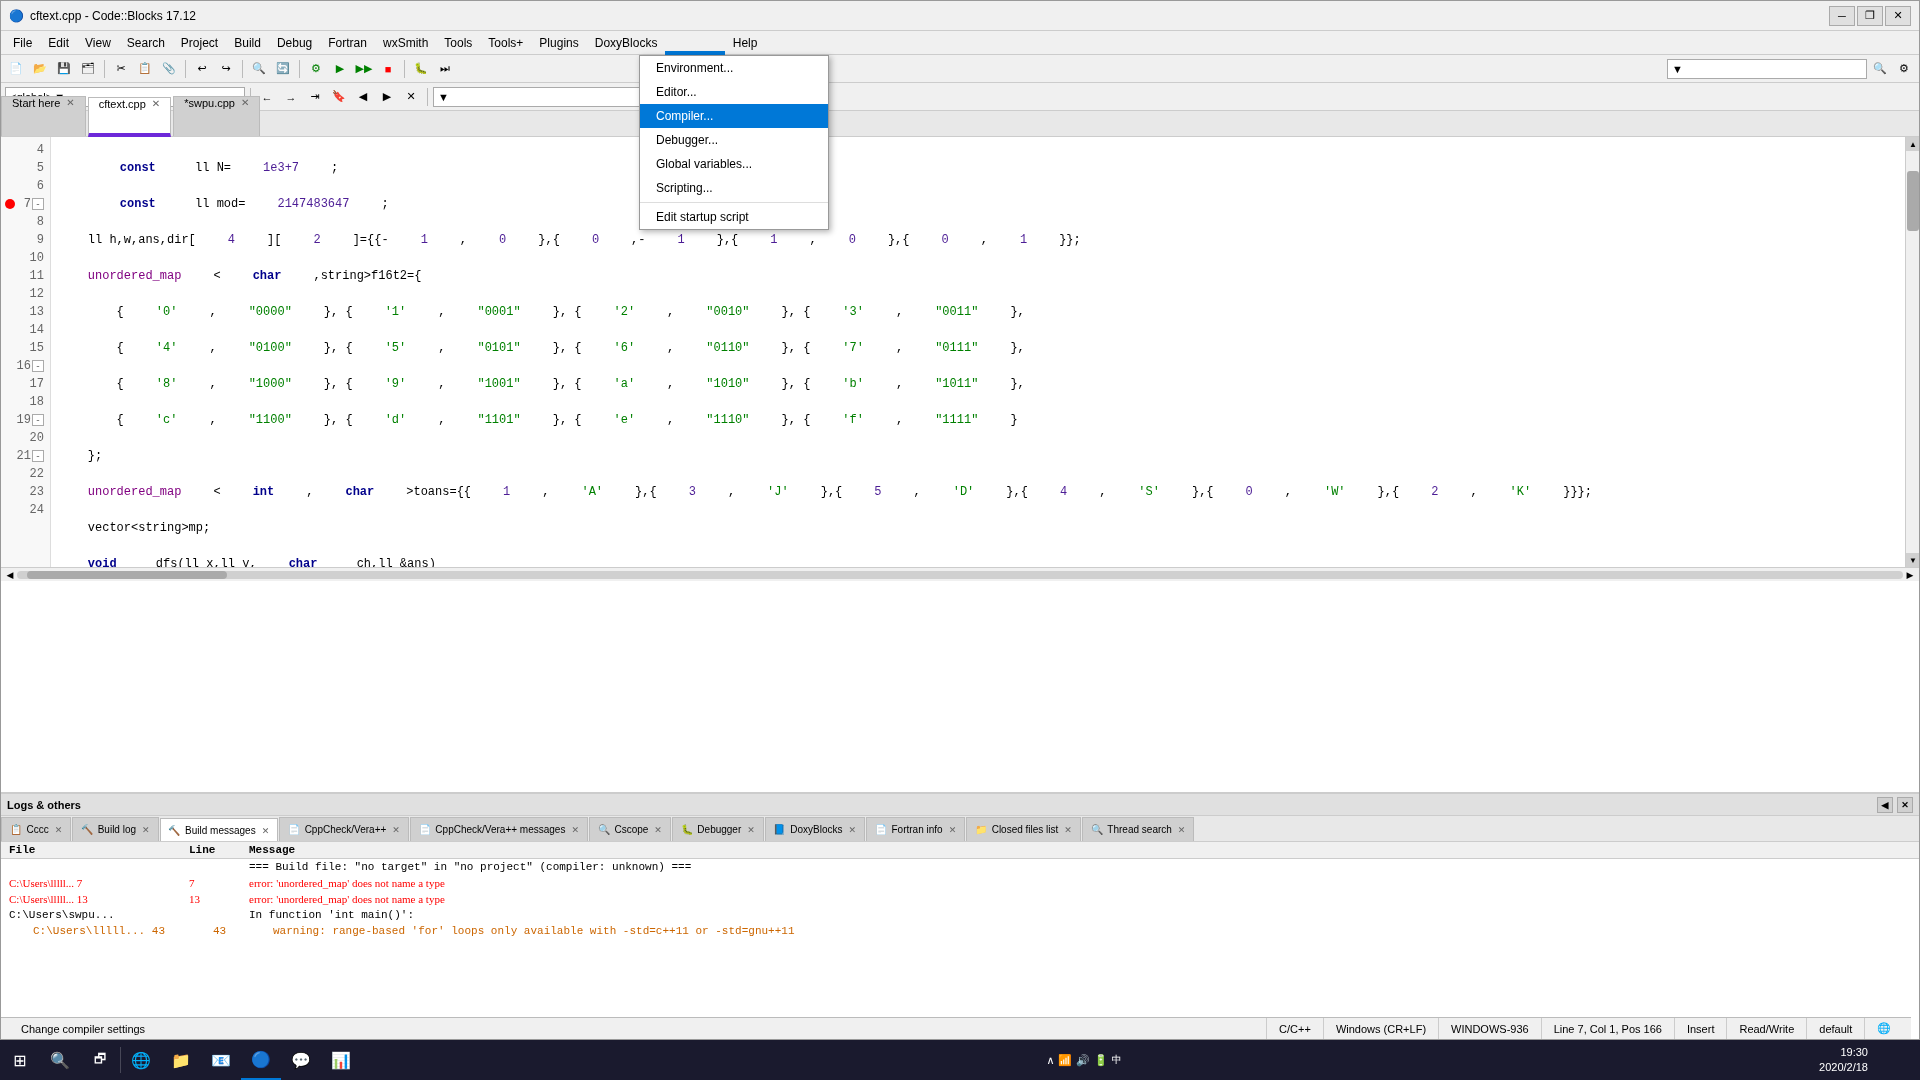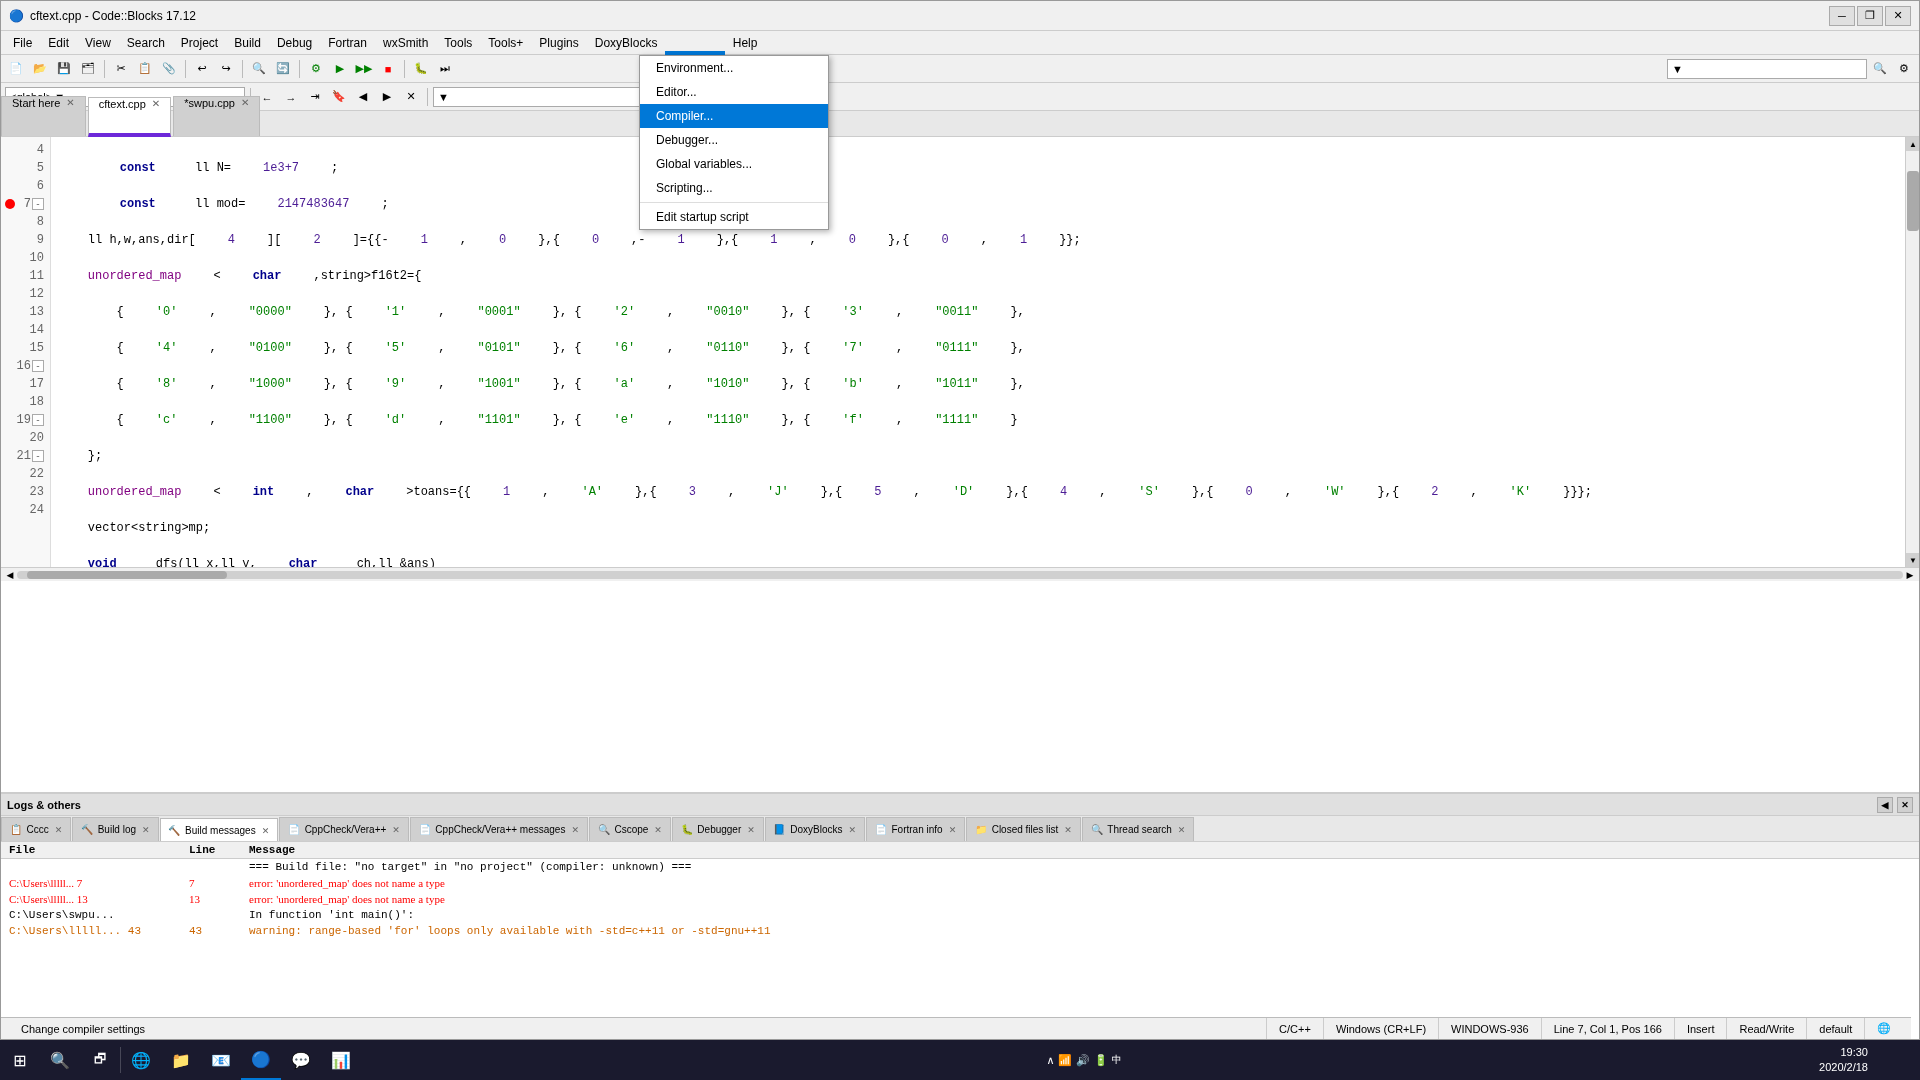--- a/index.html
+++ b/index.html
@@ -207,21 +207,21 @@
     .build-col-file { width: 180px; }
     .build-col-line { width: 60px; }
     .build-col-msg { flex: 1; }
     .build-row {
       display: flex;
       padding: 1px 8px;
       align-items: center;
       min-height: 16px;
     }
     .build-row.error { color: red; font-family: Liberation Serif, serif; }
-    .build-row.warning { color: #cc6600; }
+    .build-row.warning { color: #cc6600; margin-left: 24px; }
     .build-row.info { color: black; }
     .build-msg-full { flex: 1; font-size: 11px; }
 
     
     #statusbar {
       position: absolute;
       bottom: 0; left: 0; right: 8px;
       height: 22px;
       background: #f0f0f0;
       border-top: 1px solid #bbb;

